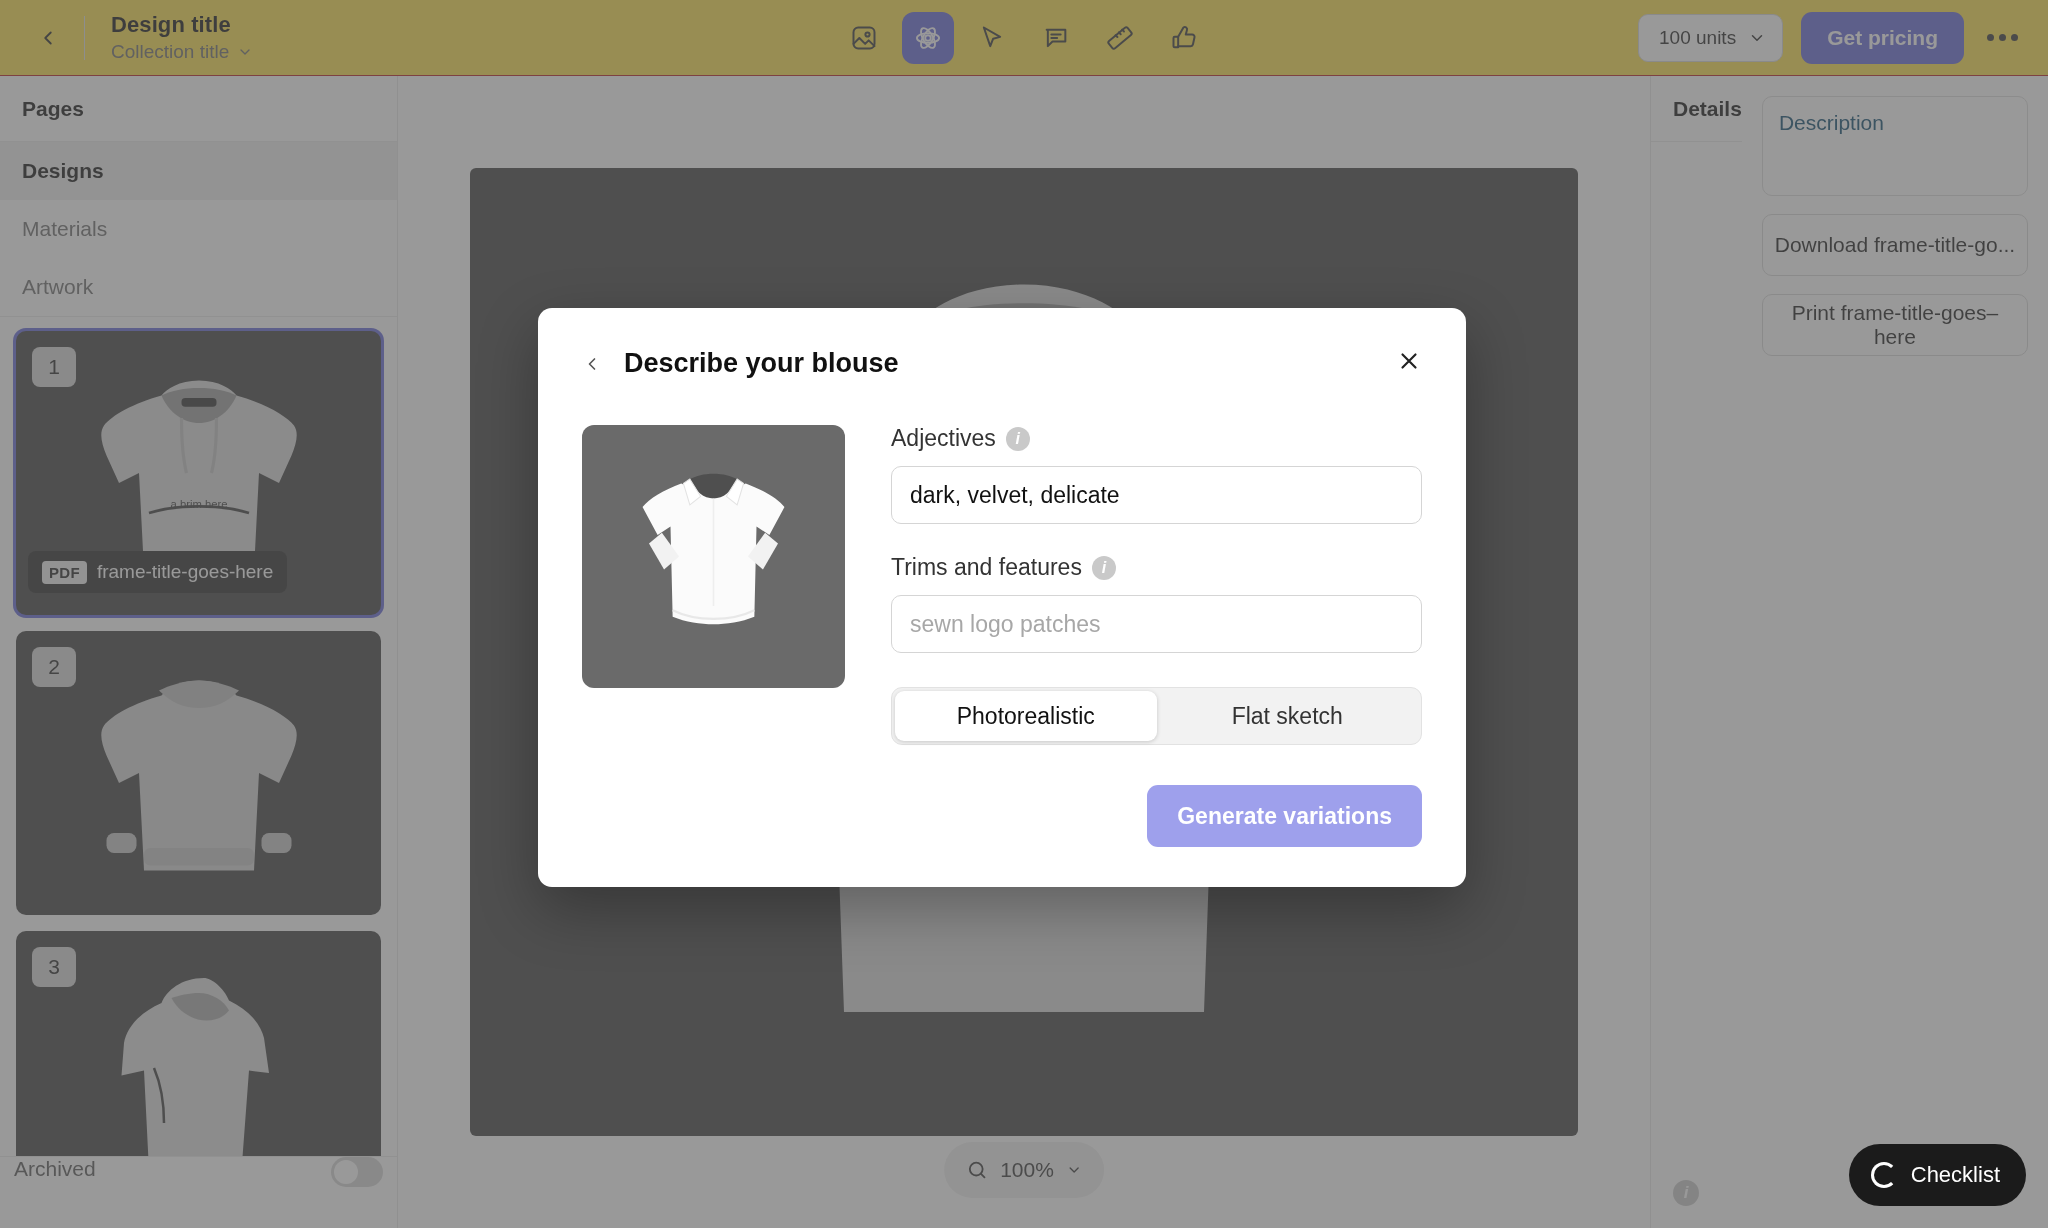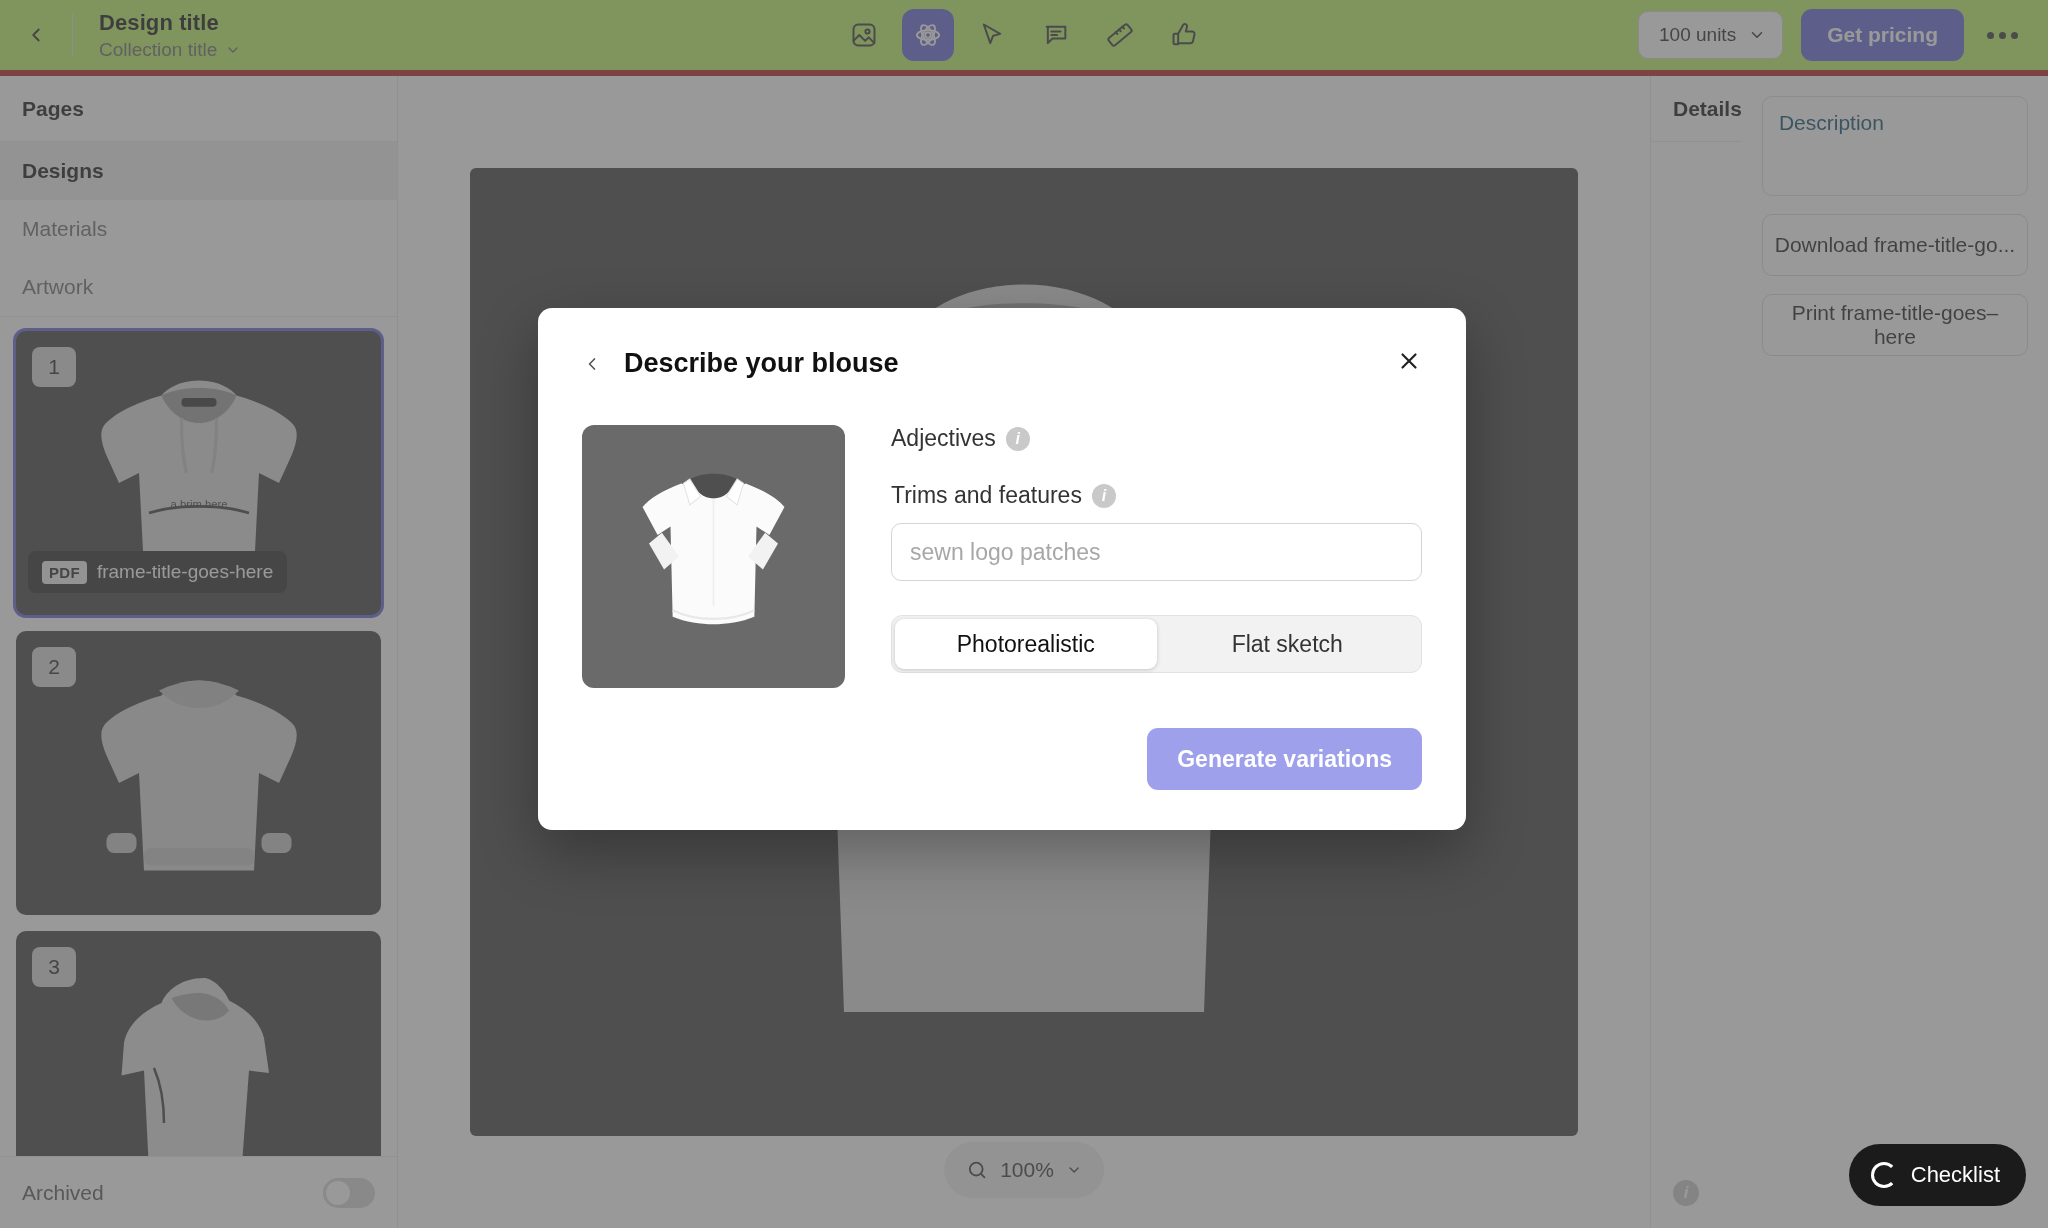--- a/index.html
+++ b/index.html
@@ -11,22 +11,22 @@
   }
   #app { position: relative; width: 2048px; height: 1228px; }
 
   
   .app-base { position: absolute; inset: 0; display: flex; flex-direction: column; background: #fff; }
 
   
   .header {
     height: 76px; flex: 0 0 76px;
     display: flex; align-items: center;
-    border-bottom: 6px solid #b91c1c;
-    background: #bef264; position: relative;
+    border-bottom: 1px solid #b91c1c;
+    background: #fde047; position: relative; padding-left: 12px;
   }
   .hdr-back {
     width: 72px; height: 76px; display: flex; align-items: center; justify-content: center;
     color: #222; cursor: pointer;
   }
   .hdr-div { width: 1px; height: 44px; background: #e3e3e3; }
   .hdr-titles { padding-left: 26px; display: flex; flex-direction: column; gap: 3px; }
   .hdr-title { font-size: 22px; font-weight: 700; color: #111; letter-spacing: .1px; }
   .hdr-sub { font-size: 19px; color: #6c6c6c; display: flex; align-items: center; gap: 8px; cursor: pointer; }
 
@@ -93,21 +93,21 @@
     border-radius: 8px; display: flex; align-items: center; gap: 10px; padding: 0 14px; z-index: 4;
   }
   .pdf-tag {
     background: #f0f0f0; color: #222; font-size: 15px; font-weight: 700;
     border-radius: 4px; padding: 3px 7px; letter-spacing: .3px;
   }
   .pdf-name { color: #fff; font-size: 19px; white-space: nowrap; }
 
   .archived-bar {
     height: 72px; flex: 0 0 72px; border-top: 1px solid #e9e9e9;
-    display: flex; align-items: center; justify-content: space-between; padding: 0 22px;
+    display: flex; justify-content: space-between; padding: 0 14px;
   }
   .archived-label { font-size: 21px; color: #555; }
   .switch { width: 52px; height: 30px; border-radius: 15px; background: #d5d5d5; position: relative; cursor: pointer; }
   .switch i { position: absolute; left: 3px; top: 3px; width: 24px; height: 24px; border-radius: 50%; background: #fff; }
 
   
   .canvas { flex: 1; background: #fff; display: flex; flex-direction: column; align-items: center;
             justify-content: center; position: relative; min-width: 0; }
   .stage { width: 1108px; height: 968px; background: #3d3d3d; border-radius: 6px; position: relative; overflow: hidden; }
   .zoom-pill {
@@ -413,20 +413,21 @@
           <path d="M62 150c12 6 26 8 38 8s26-2 38-8" stroke="#e8e8e8" stroke-width="2" fill="none"></path>
           <path d="M100 46v100" stroke="#eeeeee" stroke-width="1.5" fill="none"></path>
         </svg>
       </div>
 
       <div class="fields">
         <div class="field-label">
           <span>Adjectives</span>
           <span class="info-i">i</span>
         </div>
+        <input class="text-input" type="text" value="dark, velvet, delicate" style="">
 
         <div class="field-label" style="margin-top:30px">
           <span>Trims and features</span>
           <span class="info-i">i</span>
         </div>
         <input class="text-input" type="text" placeholder="sewn logo patches" style="">
 
         <div class="seg">
           <button class="seg-btn active">Photorealistic</button>
           <button class="seg-btn">Flat sketch</button>

